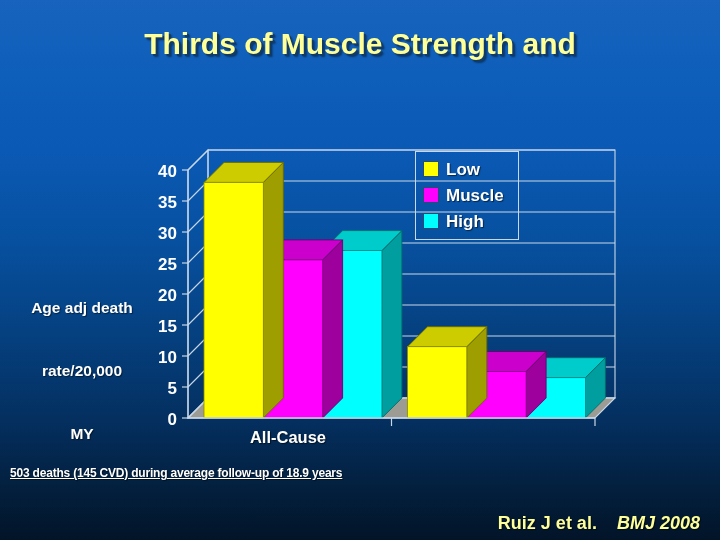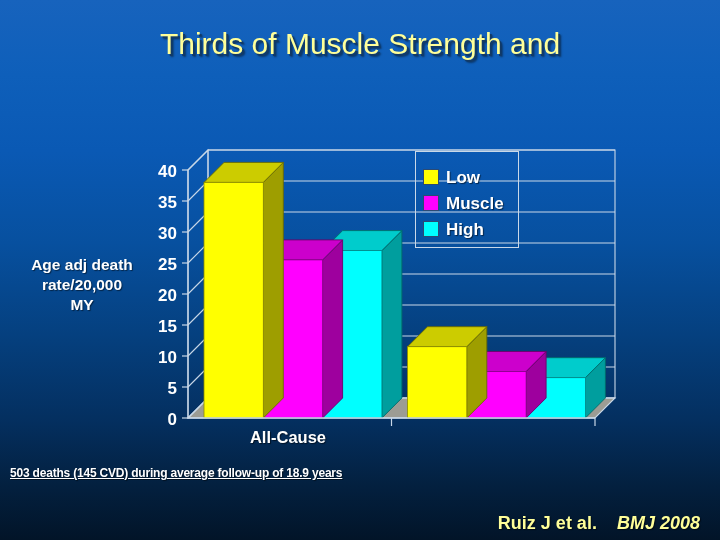--- a/index.html
+++ b/index.html
@@ -27,61 +27,61 @@
 
   
   #title {
     position: absolute;
     left: 0;
     top: 26px;
     width: 720px;
     text-align: center;
     color: #ffff99;
     font-size: 30px;
-    font-weight: normal;
+    font-weight: bold;
     line-height: 36px;
     letter-spacing: 0px;
     text-shadow: 2px 2px 0 #123a66, 3px 3px 2px rgba(0,0,0,.45);
   }
   #title .l2 { display: block; }
 
   
   #ytitle {
     position: absolute;
     left: 6px;
     top: 255px;
     width: 152px;
     text-align: center;
     color: #ffffff;
     font-size: 15.5px;
     font-weight: bold;
     line-height: 20px;
     text-shadow: 1px 1px 1px rgba(0,0,0,.5);
   }
-  #ytitle span { display: block; }
+  #ytitle span { display: block; margin-top: 43px; }
 
   
   #plot {
     position: absolute;
     left: 150px;
     top: 148px;
     width: 470px;
     height: 300px;
   }
   #plot svg { display: block; }
 
   
   #legend {
     position: absolute;
     left: 415px;
     top: 151px;
     width: 104px;
     border: 1px solid #c9d8e8;
     background: transparent;
-    padding: 12px 6px 5px 7px;
+    padding: 4px 6px 5px 7px;
     box-sizing: border-box;
   }
   .leg-row {
     display: flex;
     align-items: center;
     height: 26px;
   }
   .leg-swatch {
     width: 14px;
     height: 14px;

